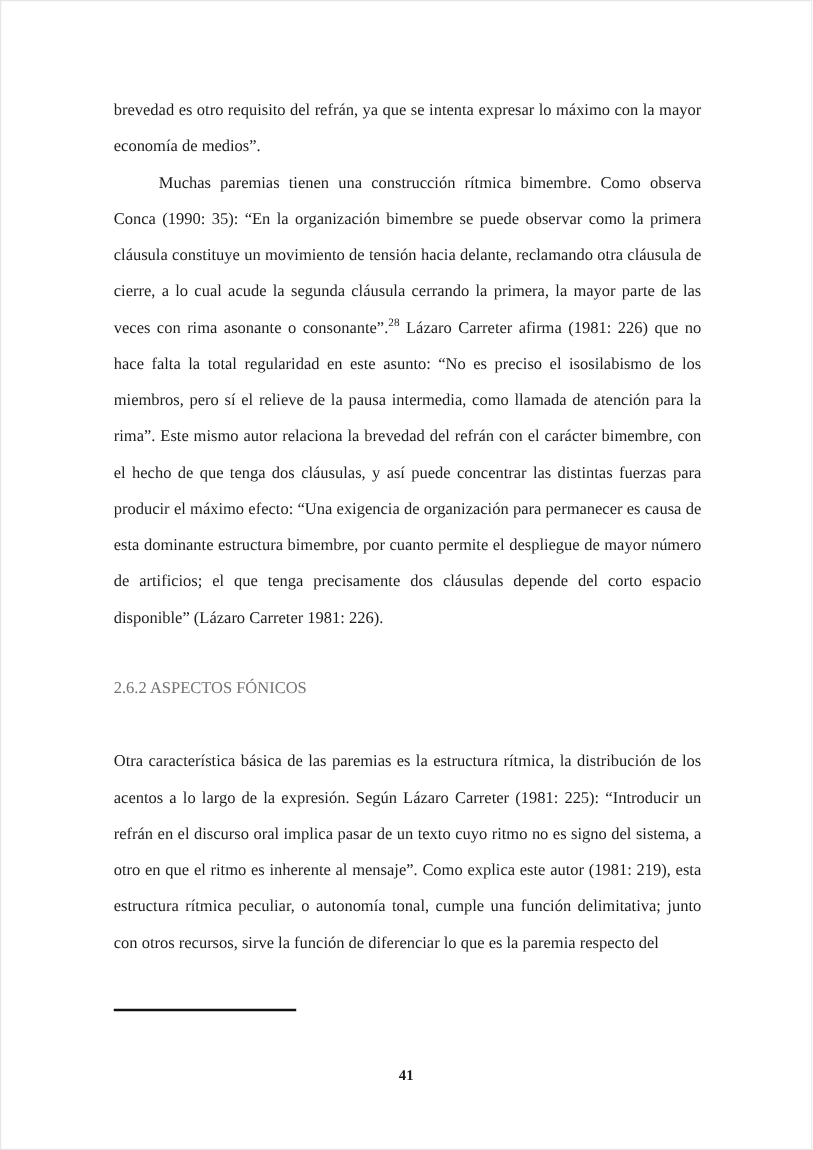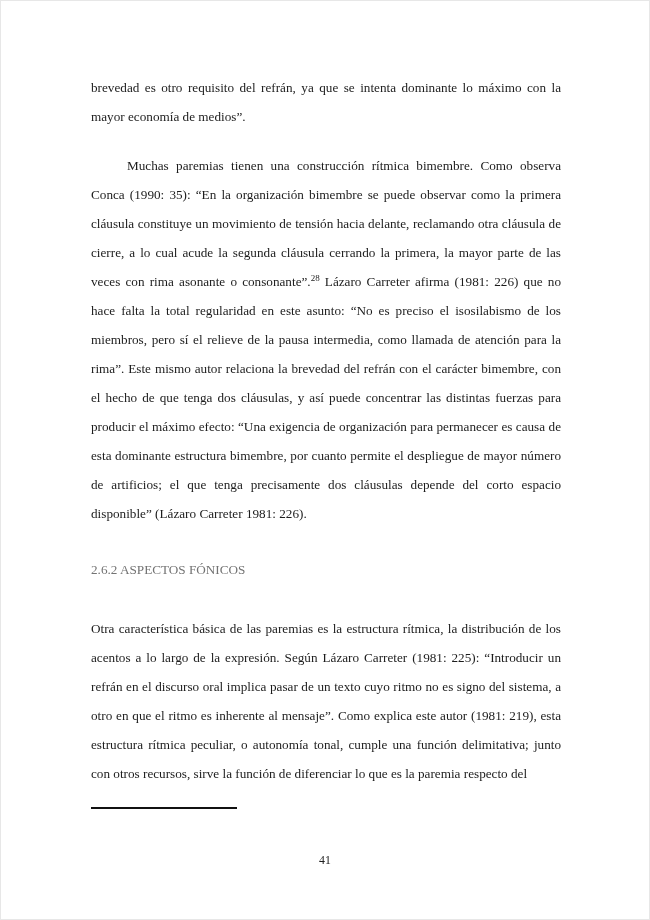--- a/index.html
+++ b/index.html
@@ -26,21 +26,20 @@
   }
   .para {
     margin: 0;
     font-size: 13.2px;
     line-height: 29px;
     text-align: justify;
     color: #1c1c1c;
   }
   .para.indent {
     text-indent: 36px;
-    margin-top: 20px;
   }
   .fnref {
     font-size: 9px;
     line-height: 0;
     vertical-align: super;
   }
   .heading {
     margin: 27px 0 30px 0;
     font-size: 13.2px;
     font-weight: normal;
@@ -72,30 +71,31 @@
     vertical-align: super;
   }
   .page-number {
     position: absolute;
     left: 0;
     right: 0;
     top: 852px;
     text-align: center;
     font-size: 11.8px;
     color: #1c1c1c;
+    font-weight: bold;
   }
 </style>
 </head>
 <body>
 
 <div class="page">
 
   <div class="content">
 
-    <p class="para">brevedad es otro requisito del refrán, ya que se intenta dominante lo máximo con la mayor economía de medios”.</p>
+    <p class="para">brevedad es otro requisito del refrán, ya que se intenta expresar lo máximo con la mayor economía de medios”.</p>
 
     <p class="para indent"><span>Muchas paremias tienen una construcción rítmica bimembre. Como observa Conca (1990: 35): “En la organización bimembre se puede observar como la primera cláusula constituye un movimiento de tensión hacia delante, reclamando otra cláusula de cierre, a lo cual acude la segunda cláusula cerrando la primera, la mayor parte de las veces con rima asonante o consonante”.</span><sup class="fnref">28</sup><span> Lázaro Carreter afirma (1981: 226) que no hace falta la total regularidad en este asunto: “No es preciso el isosilabismo de los miembros, pero sí el relieve de la pausa intermedia, como llamada de atención para la rima”. Este mismo autor relaciona la brevedad del refrán con el carácter bimembre, con el hecho de que tenga dos cláusulas, y así puede concentrar las distintas fuerzas para producir el máximo efecto: “Una exigencia de organización para permanecer es causa de esta dominante estructura bimembre, por cuanto permite el despliegue de mayor número de artificios; el que tenga precisamente dos cláusulas depende del corto espacio disponible” (Lázaro Carreter 1981: 226).</span></p>
 
     <h2 class="heading">2.6.2 ASPECTOS FÓNICOS</h2>
 
     <p class="para">Otra característica básica de las paremias es la estructura rítmica, la distribución de los acentos a lo largo de la expresión. Según Lázaro Carreter (1981: 225): “Introducir un refrán en el discurso oral implica pasar de un texto cuyo ritmo no es signo del sistema, a otro en que el ritmo es inherente al mensaje”. Como explica este autor (1981: 219), esta estructura rítmica peculiar, o autonomía tonal, cumple una función delimitativa; junto con otros recursos, sirve la función de diferenciar lo que es la paremia respecto del</p>
 
   </div>
 
   <div class="footnote-area">

